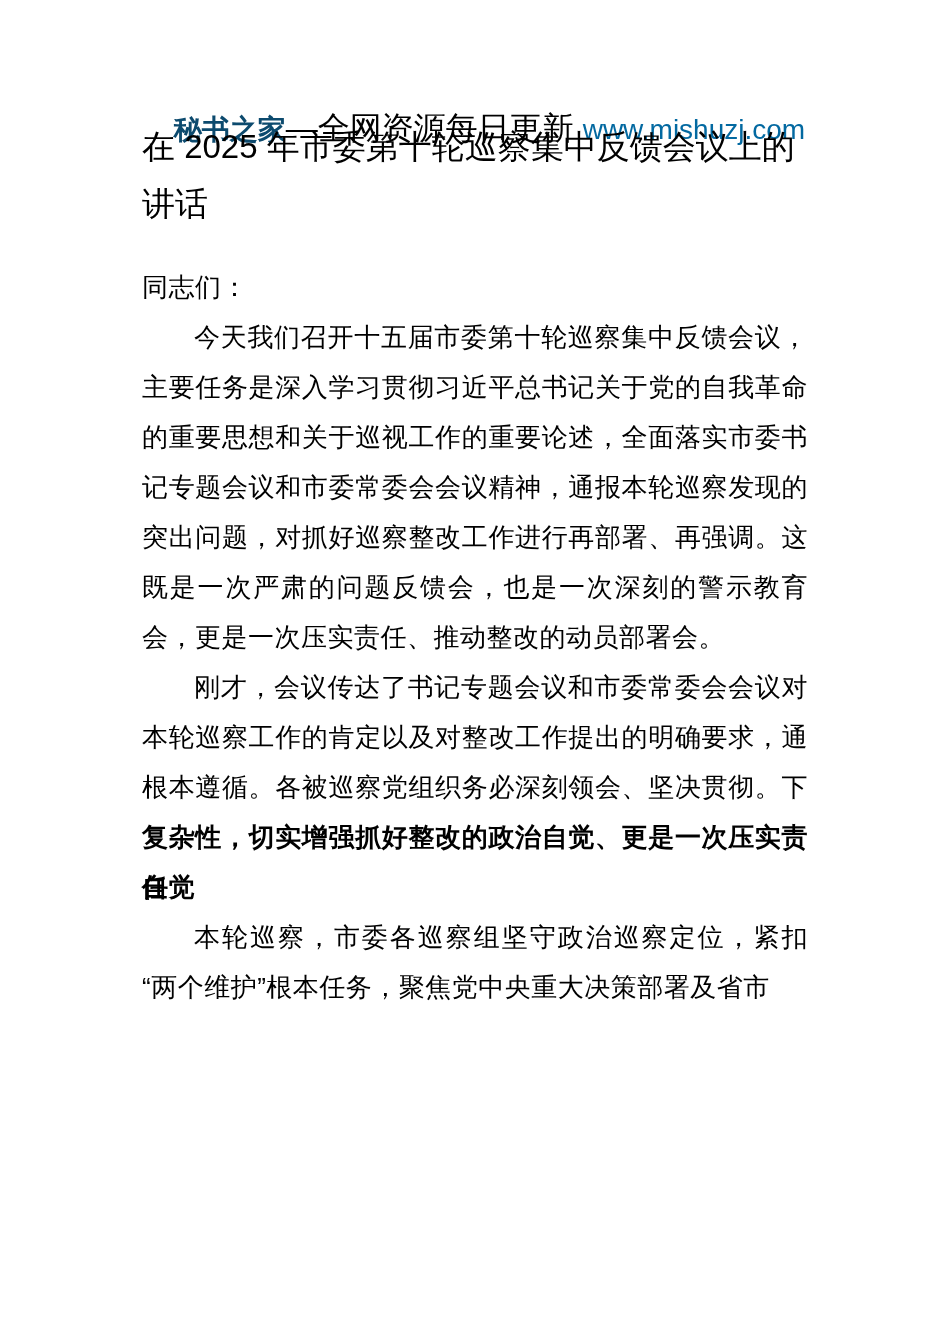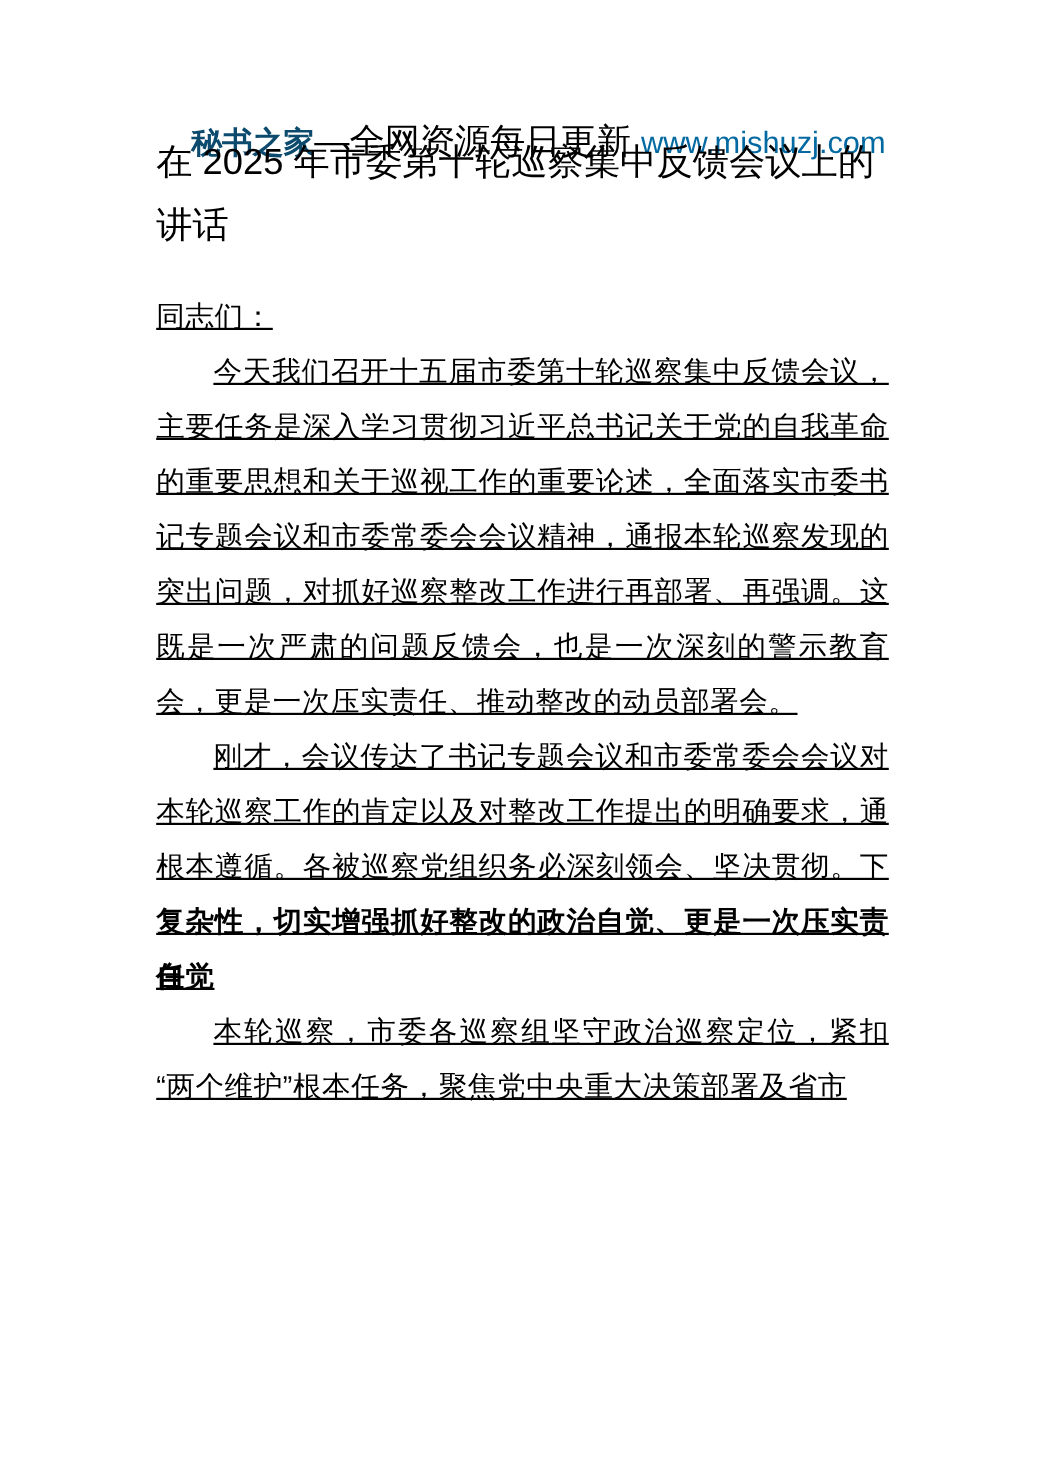--- a/index.html
+++ b/index.html
@@ -44,21 +44,20 @@
     left: 142px;
     width: 666px;
   }
   .line {
     height: 50px;
     line-height: 50px;
     font-size: 26px;
     text-align: justify;
     text-align-last: justify;
     letter-spacing: 0.5px;
-    text-decoration: underline;
   }
   .line.para-last { text-align-last: left; }
   .line.indented  { padding-left: 52px; }
   .line.bold      { font-weight: 700; }
 </style>
 </head>
 <body>
 
 <div class="page" style="background: rgb(255, 255, 255); color: rgb(0, 0, 0);">
 

